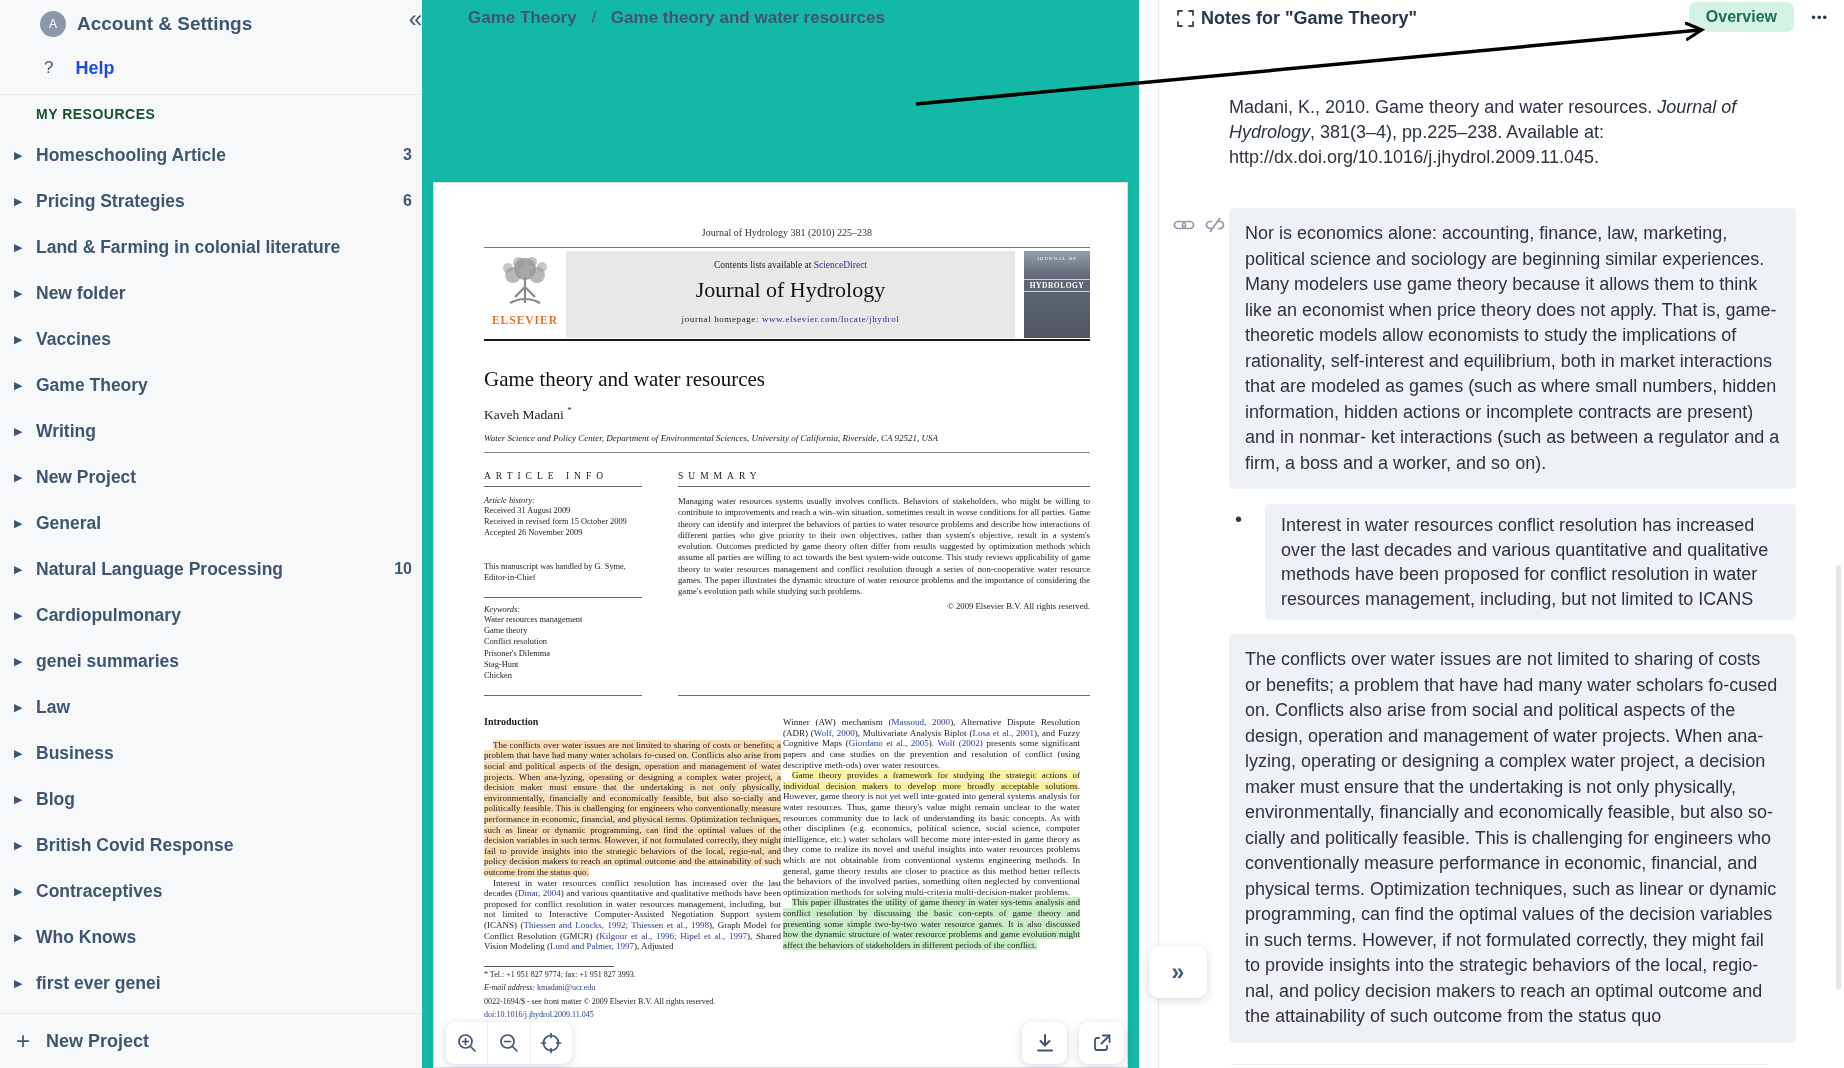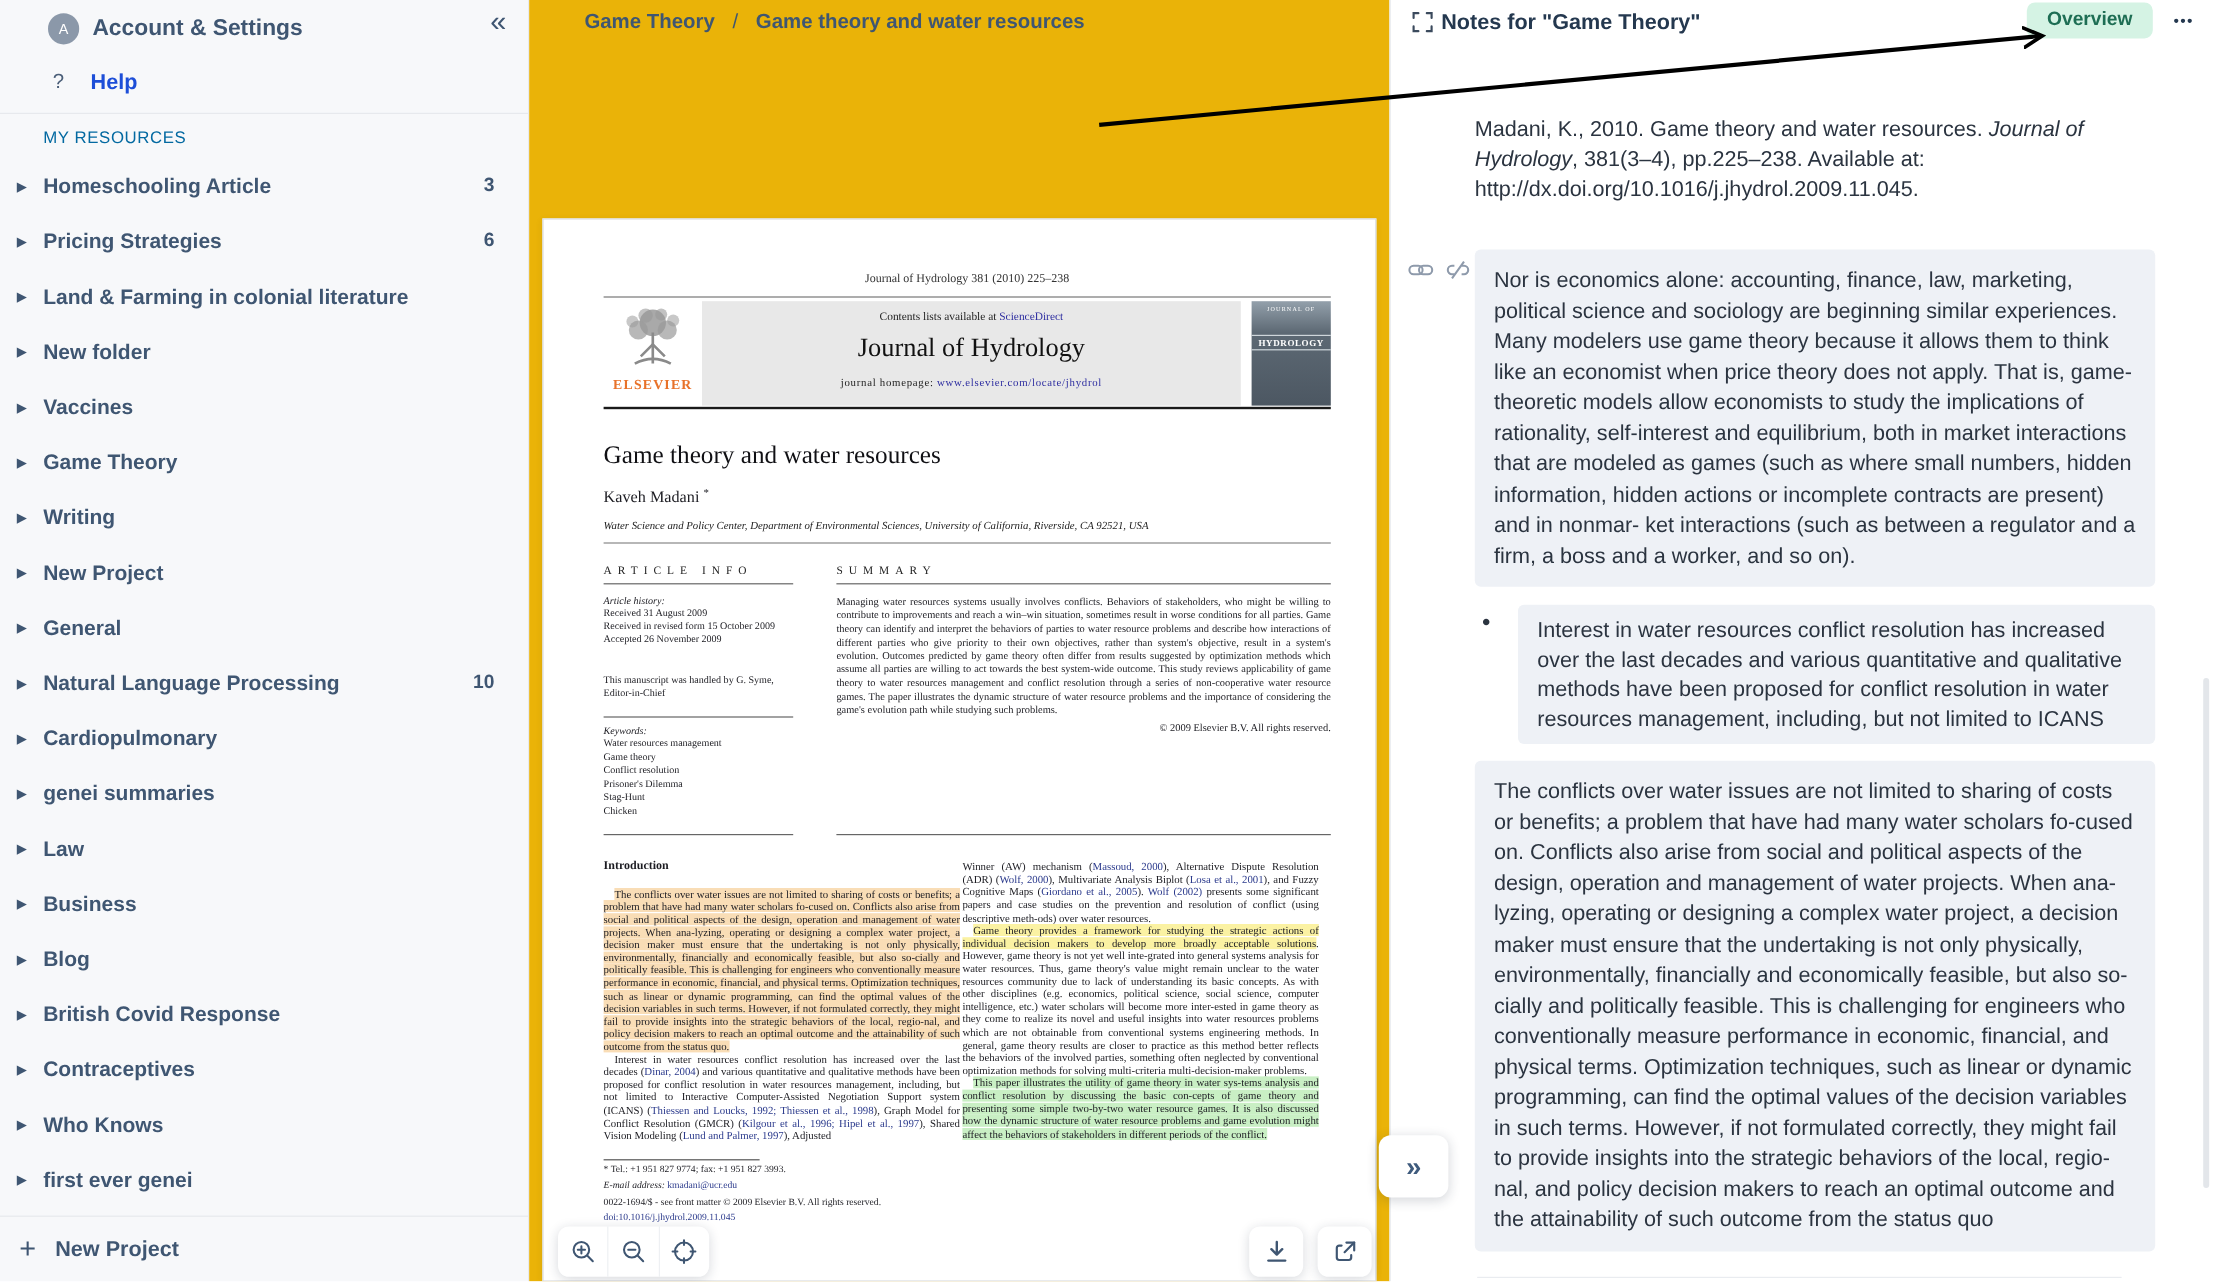--- a/index.html
+++ b/index.html
@@ -9,32 +9,32 @@
   
   .sidebar { position:absolute; left:0; top:0; width:441px; height:1068px; background:#f7f8fa; border-right:1px solid #e8eaee; }
   .acct-row { position:absolute; left:0; top:6px; width:100%; height:36px; display:flex; align-items:center; padding-left:40px; cursor:pointer; }
   .avatar { width:26px; height:26px; border-radius:50%; background:#8b98a9; color:#fff; font-size:12px; display:flex; align-items:center; justify-content:center; margin-right:11px; flex:0 0 auto; }
   .acct-label { font-size:19px; font-weight:600; color:#3f5672; }
   .collapse-btn { position:absolute; right:18px; top:6px; font-size:24px; color:#3f5672; cursor:pointer; line-height:26px; }
   .help-row { position:absolute; left:0; top:52px; width:100%; height:32px; display:flex; align-items:center; padding-left:44px; cursor:pointer; }
   .help-q { font-size:17px; color:#4a5e78; margin-right:22px; }
   .help-label { font-size:18px; font-weight:600; color:#1d4ed8; }
   .side-divider { position:absolute; left:0; top:94px; width:100%; border-top:1px solid #e7e9ed; }
-  .section-label { position:absolute; left:36px; top:106px; font-size:14px; letter-spacing:0.5px; color:#0369a1; font-weight:400; }
+  .section-label { position:absolute; left:36px; top:106px; font-size:14px; letter-spacing:0.5px; color:#14532d; font-weight:700; }
   .folders { position:absolute; left:0; top:132px; width:100%; }
   .side-item { height:46px; display:flex; align-items:center; padding:0 28px 0 14px; cursor:pointer; }
   .tri { font-size:11px; color:#3f5672; width:22px; flex:0 0 auto; }
   .side-label { font-size:17.5px; font-weight:600; color:#3f5672; white-space:nowrap; overflow:hidden; flex:1 1 auto; }
   .side-count { font-size:16px; font-weight:600; color:#3f5672; margin-left:8px; }
   .newproj-row { position:absolute; left:0; bottom:0; width:100%; height:55px; border-top:1px solid #e7e9ed; display:flex; align-items:center; padding-left:16px; cursor:pointer; background:#f7f8fa; }
   .newproj-plus { font-size:24px; font-weight:400; color:#3f5672; margin-right:16px; line-height:20px; }
   .newproj-label { font-size:18px; font-weight:600; color:#3f5672; }
 
   
-  .main { position:absolute; left:441px; top:0; width:717px; height:1068px; background:#eab308; }
+  .main { position:absolute; left:422px; top:0; width:717px; height:1068px; background:#14b8a6; }
   .breadcrumb { position:absolute; left:46px; top:8px; font-size:17px; font-weight:600; color:#3f5672; white-space:nowrap; }
   .breadcrumb .crumb { cursor:pointer; }
   .breadcrumb .sep { margin:0 10px; font-weight:400; }
   .page { position:absolute; left:11px; top:182px; width:695px; height:886px; background:#fff; border:1px solid #d9dce1; box-shadow:0 1px 6px rgba(40,50,70,0.08); font-family:"Liberation Serif", serif; color:#1c1c22; overflow:hidden; }
   .page-inner { padding:0 37px 0 50px; }
   .p-journal-line { margin-top:44px; text-align:center; font-size:10px; color:#333; }
   .p-rule { border-top:1px solid #777; margin-top:9px; }
   .banner { display:flex; margin-top:3px; height:87px; }
   .banner-logo { width:82px; flex:0 0 auto; text-align:center; padding-top:2px; }
   .elsevier-word { font-size:11.5px; letter-spacing:1px; color:#e8722a; font-weight:bold; margin-top:1px; }

